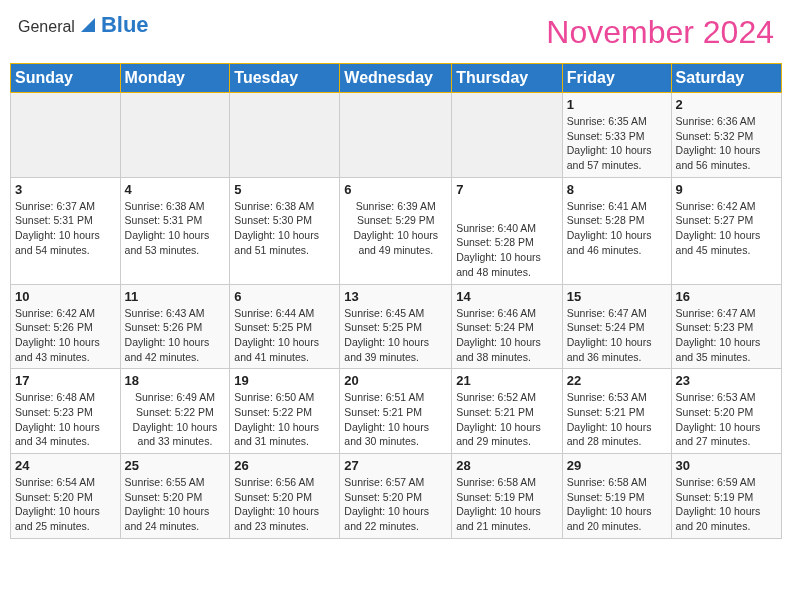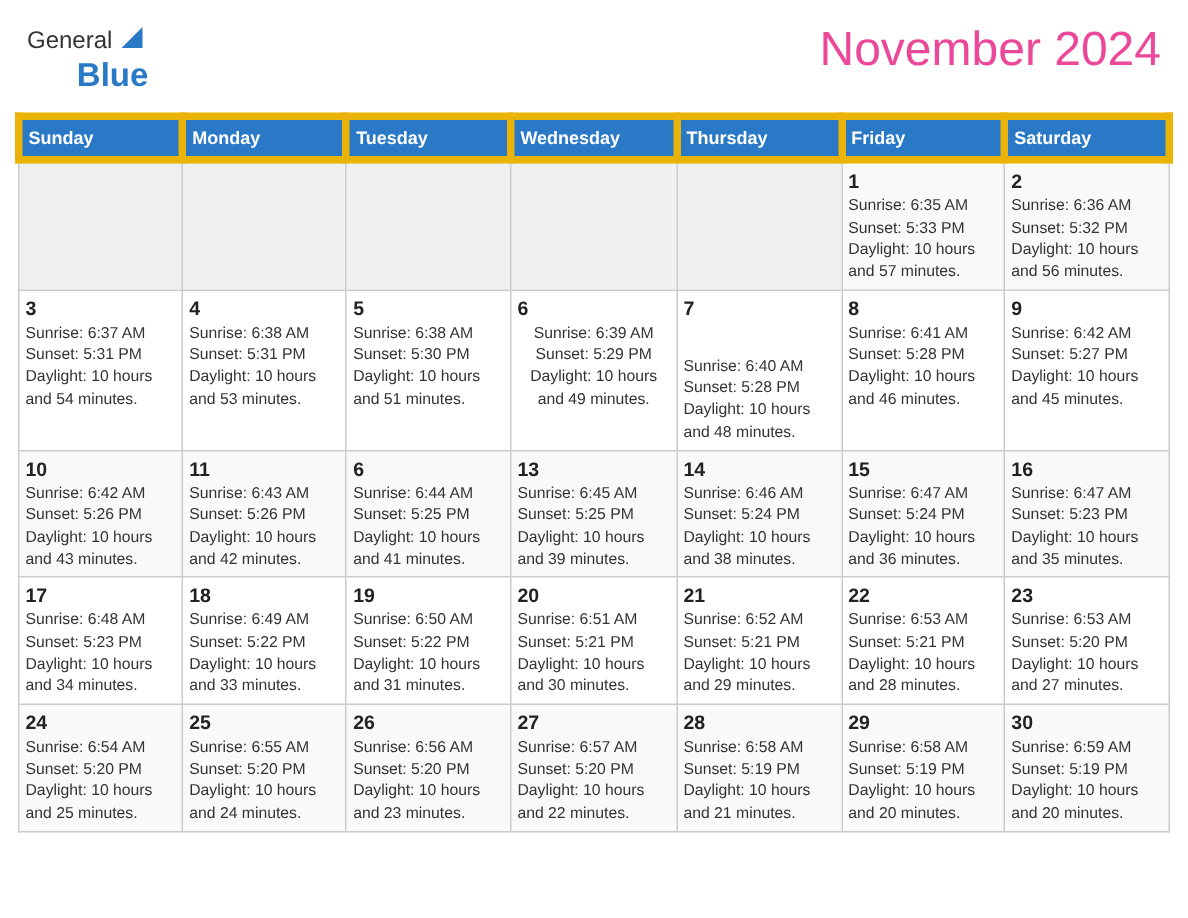--- a/index.html
+++ b/index.html
@@ -12,40 +12,40 @@
     }
     .header {
       display: flex;
       justify-content: space-between;
       align-items: flex-start;
       margin-bottom: 8px;
       padding: 4px 8px;
     }
     .logo {
       display: flex;
-      flex-direction: column;
-      align-items: flex-end;
+      flex-direction: row;
+      align-items: center;
     }
     .logo-general { color: #333; }
     .logo-blue { color: #2979c7; }
     .title-block { text-align: right; }
     .title-block h1 { font-size: 32px; font-weight: normal; color: #ec4899; }
     .title-block h2 { font-size: 16px; font-weight: normal; color: #555; }
     .calendar {
       width: 100%;
       border-collapse: collapse;
       font-size: 11px;
     }
     .calendar thead tr th {
       background: #2979c7;
       color: #fff;
       padding: 5px 4px;
       text-align: left;
-      font-size: 12px;
-      border: 5px solid #eab308;
+      font-size: 16px;
+      border: 1px solid #eab308;
     }
     .calendar tbody tr td {
       border: 1px solid #ccc;
       vertical-align: top;
       padding: 4px;
       width: 113px;
       min-height: 70px;
       background: #fff;
     }
     .calendar tbody tr:nth-child(odd) td {
@@ -230,21 +230,21 @@
       <tr>
         <td>
           <span class="day-number">17</span>
           <div class="day-info" style="white-space: pre-line;">Sunrise: 6:48 AM
 Sunset: 5:23 PM
 Daylight: 10 hours
 and 34 minutes.</div>
         </td>
         <td>
           <span class="day-number">18</span>
-          <div class="day-info" style="white-space: pre-line;">Sunrise: 6:49 AM
+          <div class="day-info" style="white-space: pre-line; text-align: center;">Sunrise: 6:49 AM
 Sunset: 5:22 PM
 Daylight: 10 hours
 and 33 minutes.</div>
         </td>
         <td>
           <span class="day-number">19</span>
           <div class="day-info" style="white-space: pre-line;">Sunrise: 6:50 AM
 Sunset: 5:22 PM
 Daylight: 10 hours
 and 31 minutes.</div>

